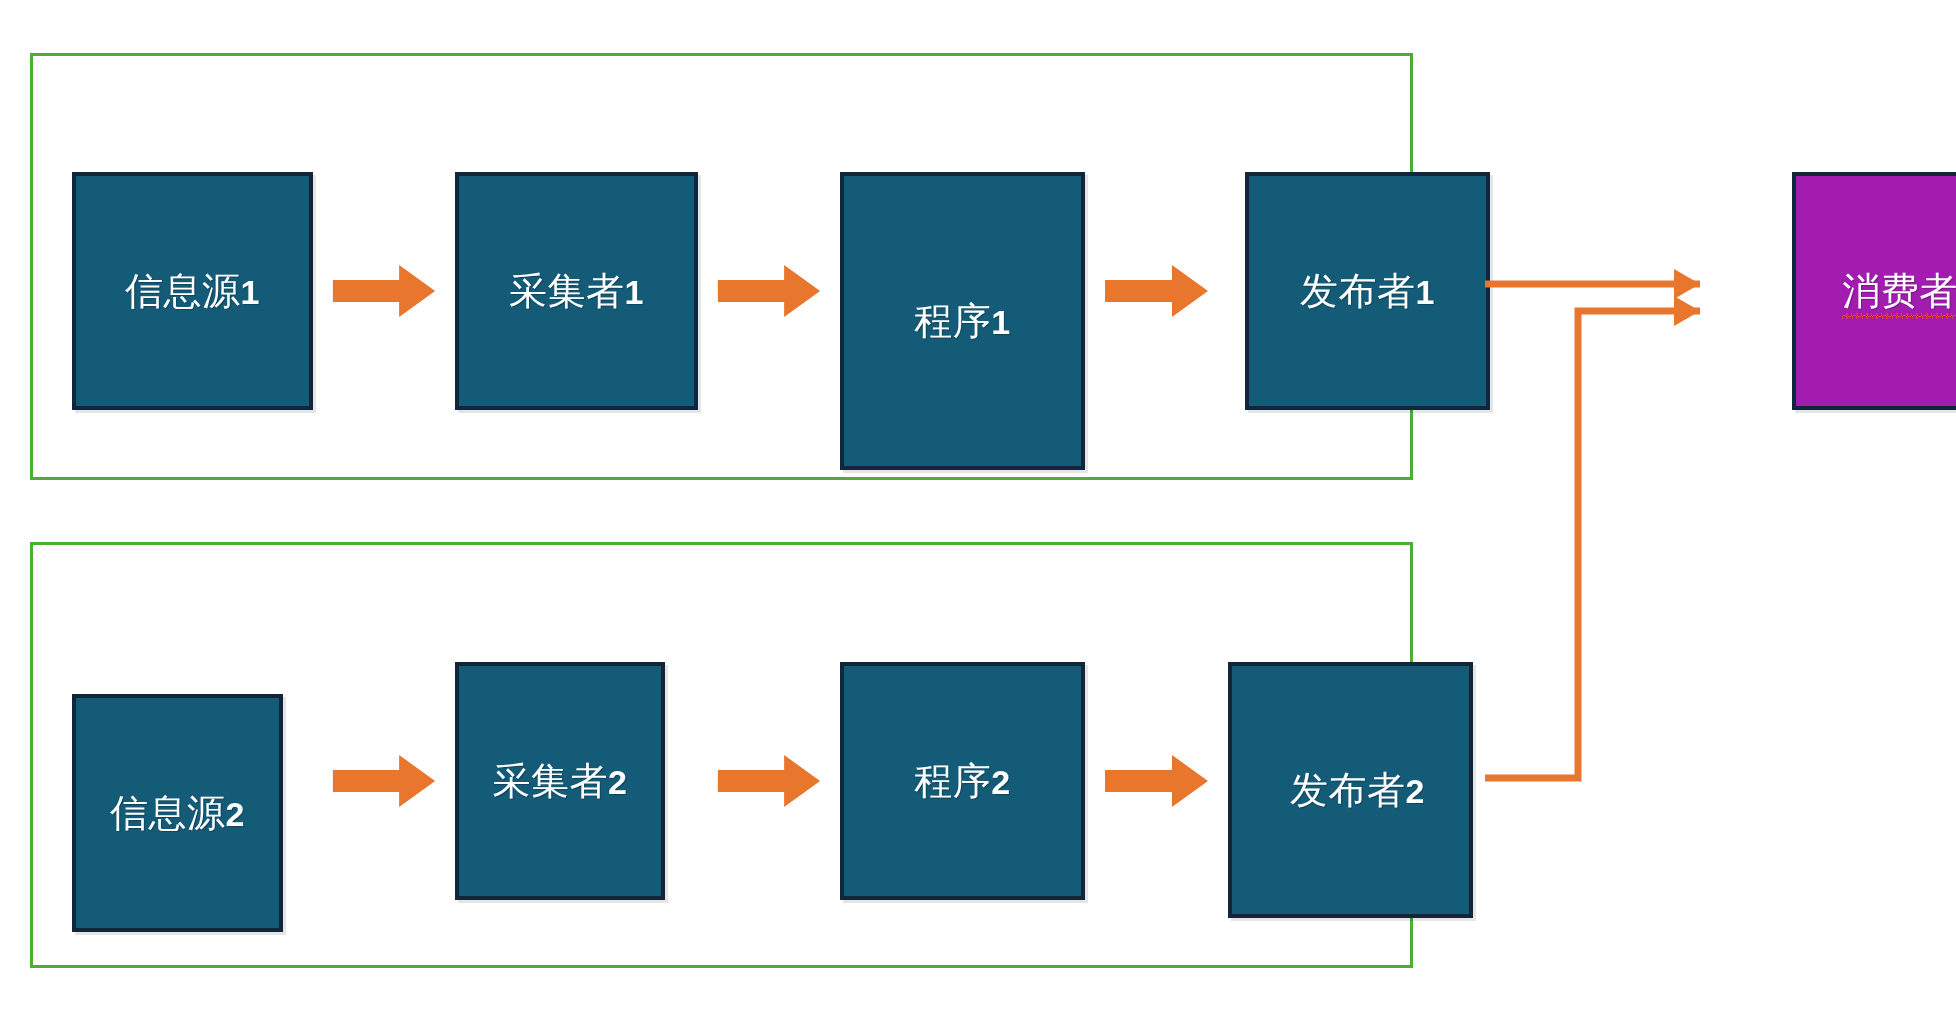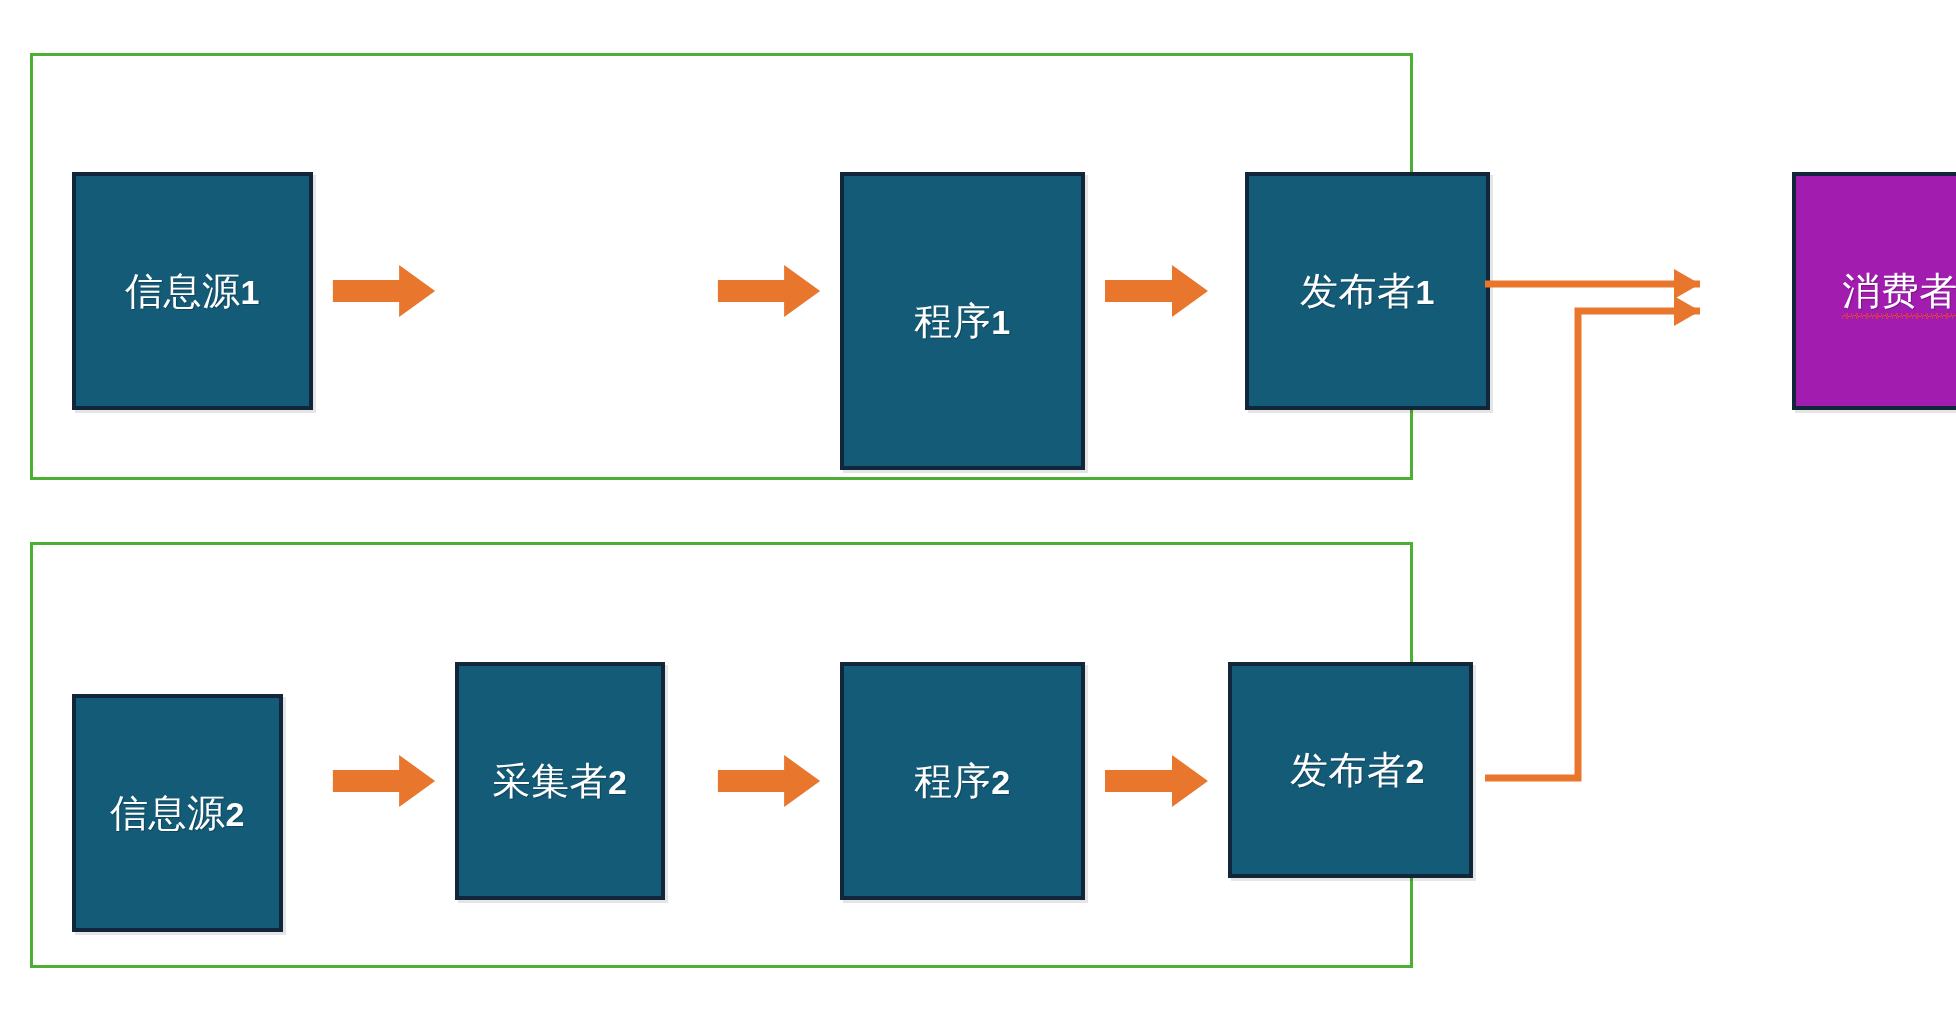--- a/index.html
+++ b/index.html
@@ -83,37 +83,40 @@
 <body>
 
 <div id="canvas">
 
   <div class="group-frame" id="group-0" style="left: 30px; top: 53px; width: 1383px; height: 427px; border-color: rgb(76, 175, 52);"></div>
   <div class="group-frame" id="group-1" style="left: 30px; top: 542px; width: 1383px; height: 426px; border-color: rgb(76, 175, 52);"></div>
 
   <div class="node-box" id="node-source-1" style="left: 72px; top: 172px; width: 241px; height: 238px; background: rgb(20, 91, 120); border-color: rgb(17, 38, 59);">
     <span class="node-label"><span>信息源</span><span class="num">1</span></span>
   </div>
+  <div class="node-box" id="node-collector-1" style="left: 455px; top: 172px; width: 243px; height: 238px; background: rgb(20, 91, 120); border-color: rgb(17, 38, 59);">
+    <span class="node-label"><span>采集者</span><span class="num">1</span></span>
+  </div>
   <div class="node-box" id="node-program-1" style="left: 840px; top: 172px; width: 245px; height: 298px; background: rgb(20, 91, 120); border-color: rgb(17, 38, 59);">
     <span class="node-label"><span>程序</span><span class="num">1</span></span>
   </div>
   <div class="node-box" id="node-publisher-1" style="left: 1228px; top: 172px; width: 245px; height: 238px; background: rgb(20, 91, 120); border-color: rgb(17, 38, 59); margin-left: 17px;">
     <span class="node-label"><span>发布者</span><span class="num">1</span></span>
   </div>
 
   <div class="node-box" id="node-source-2" style="left: 72px; top: 662px; width: 211px; height: 238px; background: rgb(20, 91, 120); border-color: rgb(17, 38, 59); margin-top: 32px;">
     <span class="node-label"><span>信息源</span><span class="num">2</span></span>
   </div>
   <div class="node-box" id="node-collector-2" style="left: 455px; top: 662px; width: 210px; height: 238px; background: rgb(20, 91, 120); border-color: rgb(17, 38, 59);">
     <span class="node-label"><span>采集者</span><span class="num">2</span></span>
   </div>
   <div class="node-box" id="node-program-2" style="left: 840px; top: 662px; width: 245px; height: 238px; background: rgb(20, 91, 120); border-color: rgb(17, 38, 59); text-align: right;">
     <span class="node-label"><span>程序</span><span class="num">2</span></span>
   </div>
-  <div class="node-box" id="node-publisher-2" style="left: 1228px; top: 662px; width: 245px; height: 216px; background: rgb(20, 91, 120); border-color: rgb(17, 38, 59); padding-left: 14px;">
+  <div class="node-box" id="node-publisher-2" style="left: 1228px; top: 662px; width: 245px; height: 256px; background: rgb(20, 91, 120); border-color: rgb(17, 38, 59); padding-left: 14px;">
     <span class="node-label"><span>发布者</span><span class="num">2</span></span>
   </div>
 
   <div class="node-box" id="node-consumer" style="left: 1792px; top: 172px; width: 216px; height: 238px; background: #a21caf; border-color: rgb(17, 38, 59);">
     <span class="node-label"><span>消费者</span><span class="squiggle"></span></span>
   </div>
 
   <svg id="arrow-layer" viewBox="0 0 1956 1014" xmlns="http://www.w3.org/2000/svg">
       <polygon points="332.88,280 399.12,280 399.12,265 435.12,291 399.12,317 399.12,302 332.88,302" fill="#E8762D"></polygon>
       <polygon points="717.88,280 784.12,280 784.12,265 820.12,291 784.12,317 784.12,302 717.88,302" fill="#E8762D"></polygon>

